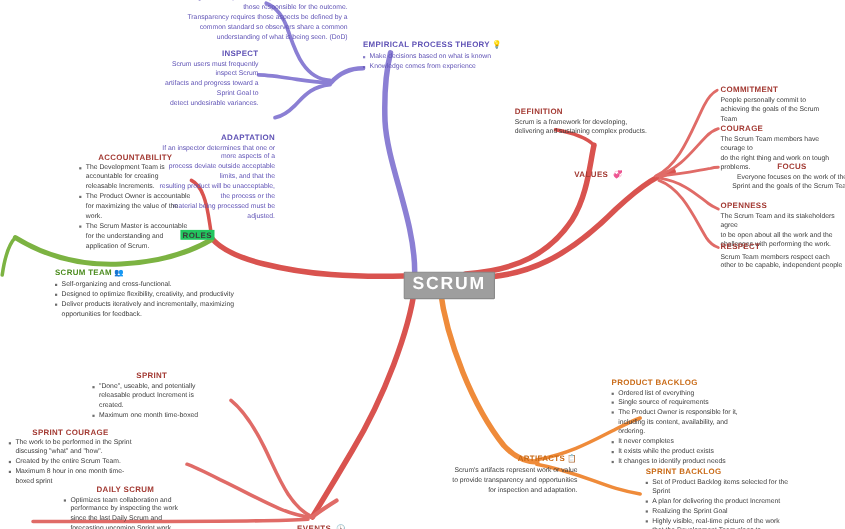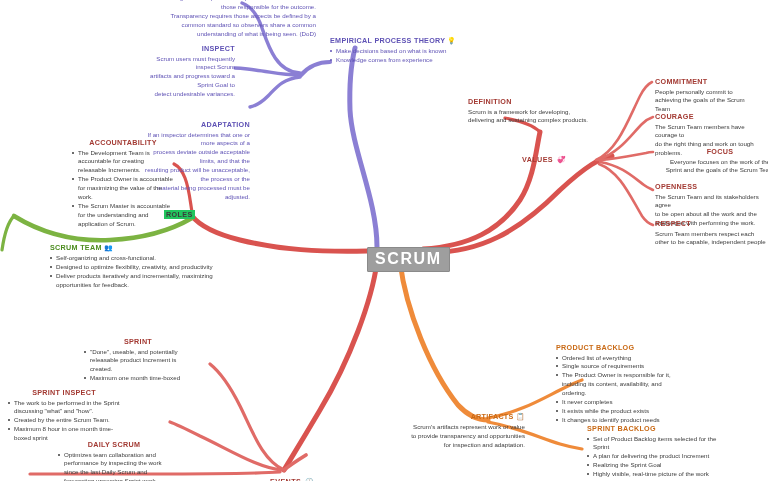--- a/index.html
+++ b/index.html
@@ -192,21 +192,21 @@
 
 <div class="node ta-l" style="left:84px;top:337px;width:108px;">
   <p class="title ta-c" style="color:#a33a33;">SPRINT</p>
   <ul class="body">
     <li>"Done", useable, and potentially releasable product Increment is created.</li>
     <li>Maximum one month time-boxed</li>
   </ul>
 </div>
 
 <div class="node ta-l" style="left:8px;top:388px;width:112px;">
-  <p class="title ta-c" style="color:#a33a33;">SPRINT INSPECT</p>
+  <p class="title ta-c" style="color:#a33a33;">SPRINT COURAGE</p>
   <ul class="body">
     <li>The work to be performed in the Sprint discussing "what" and "how".</li>
     <li>Created by the entire Scrum Team.</li>
     <li>Maximum 8 hour in one month time-boxed sprint</li>
   </ul>
 </div>
 
 <div class="node ta-l" style="left:58px;top:440px;width:112px;">
   <p class="title ta-c" style="color:#a33a33;">DAILY SCRUM</p>
   <ul class="body">

